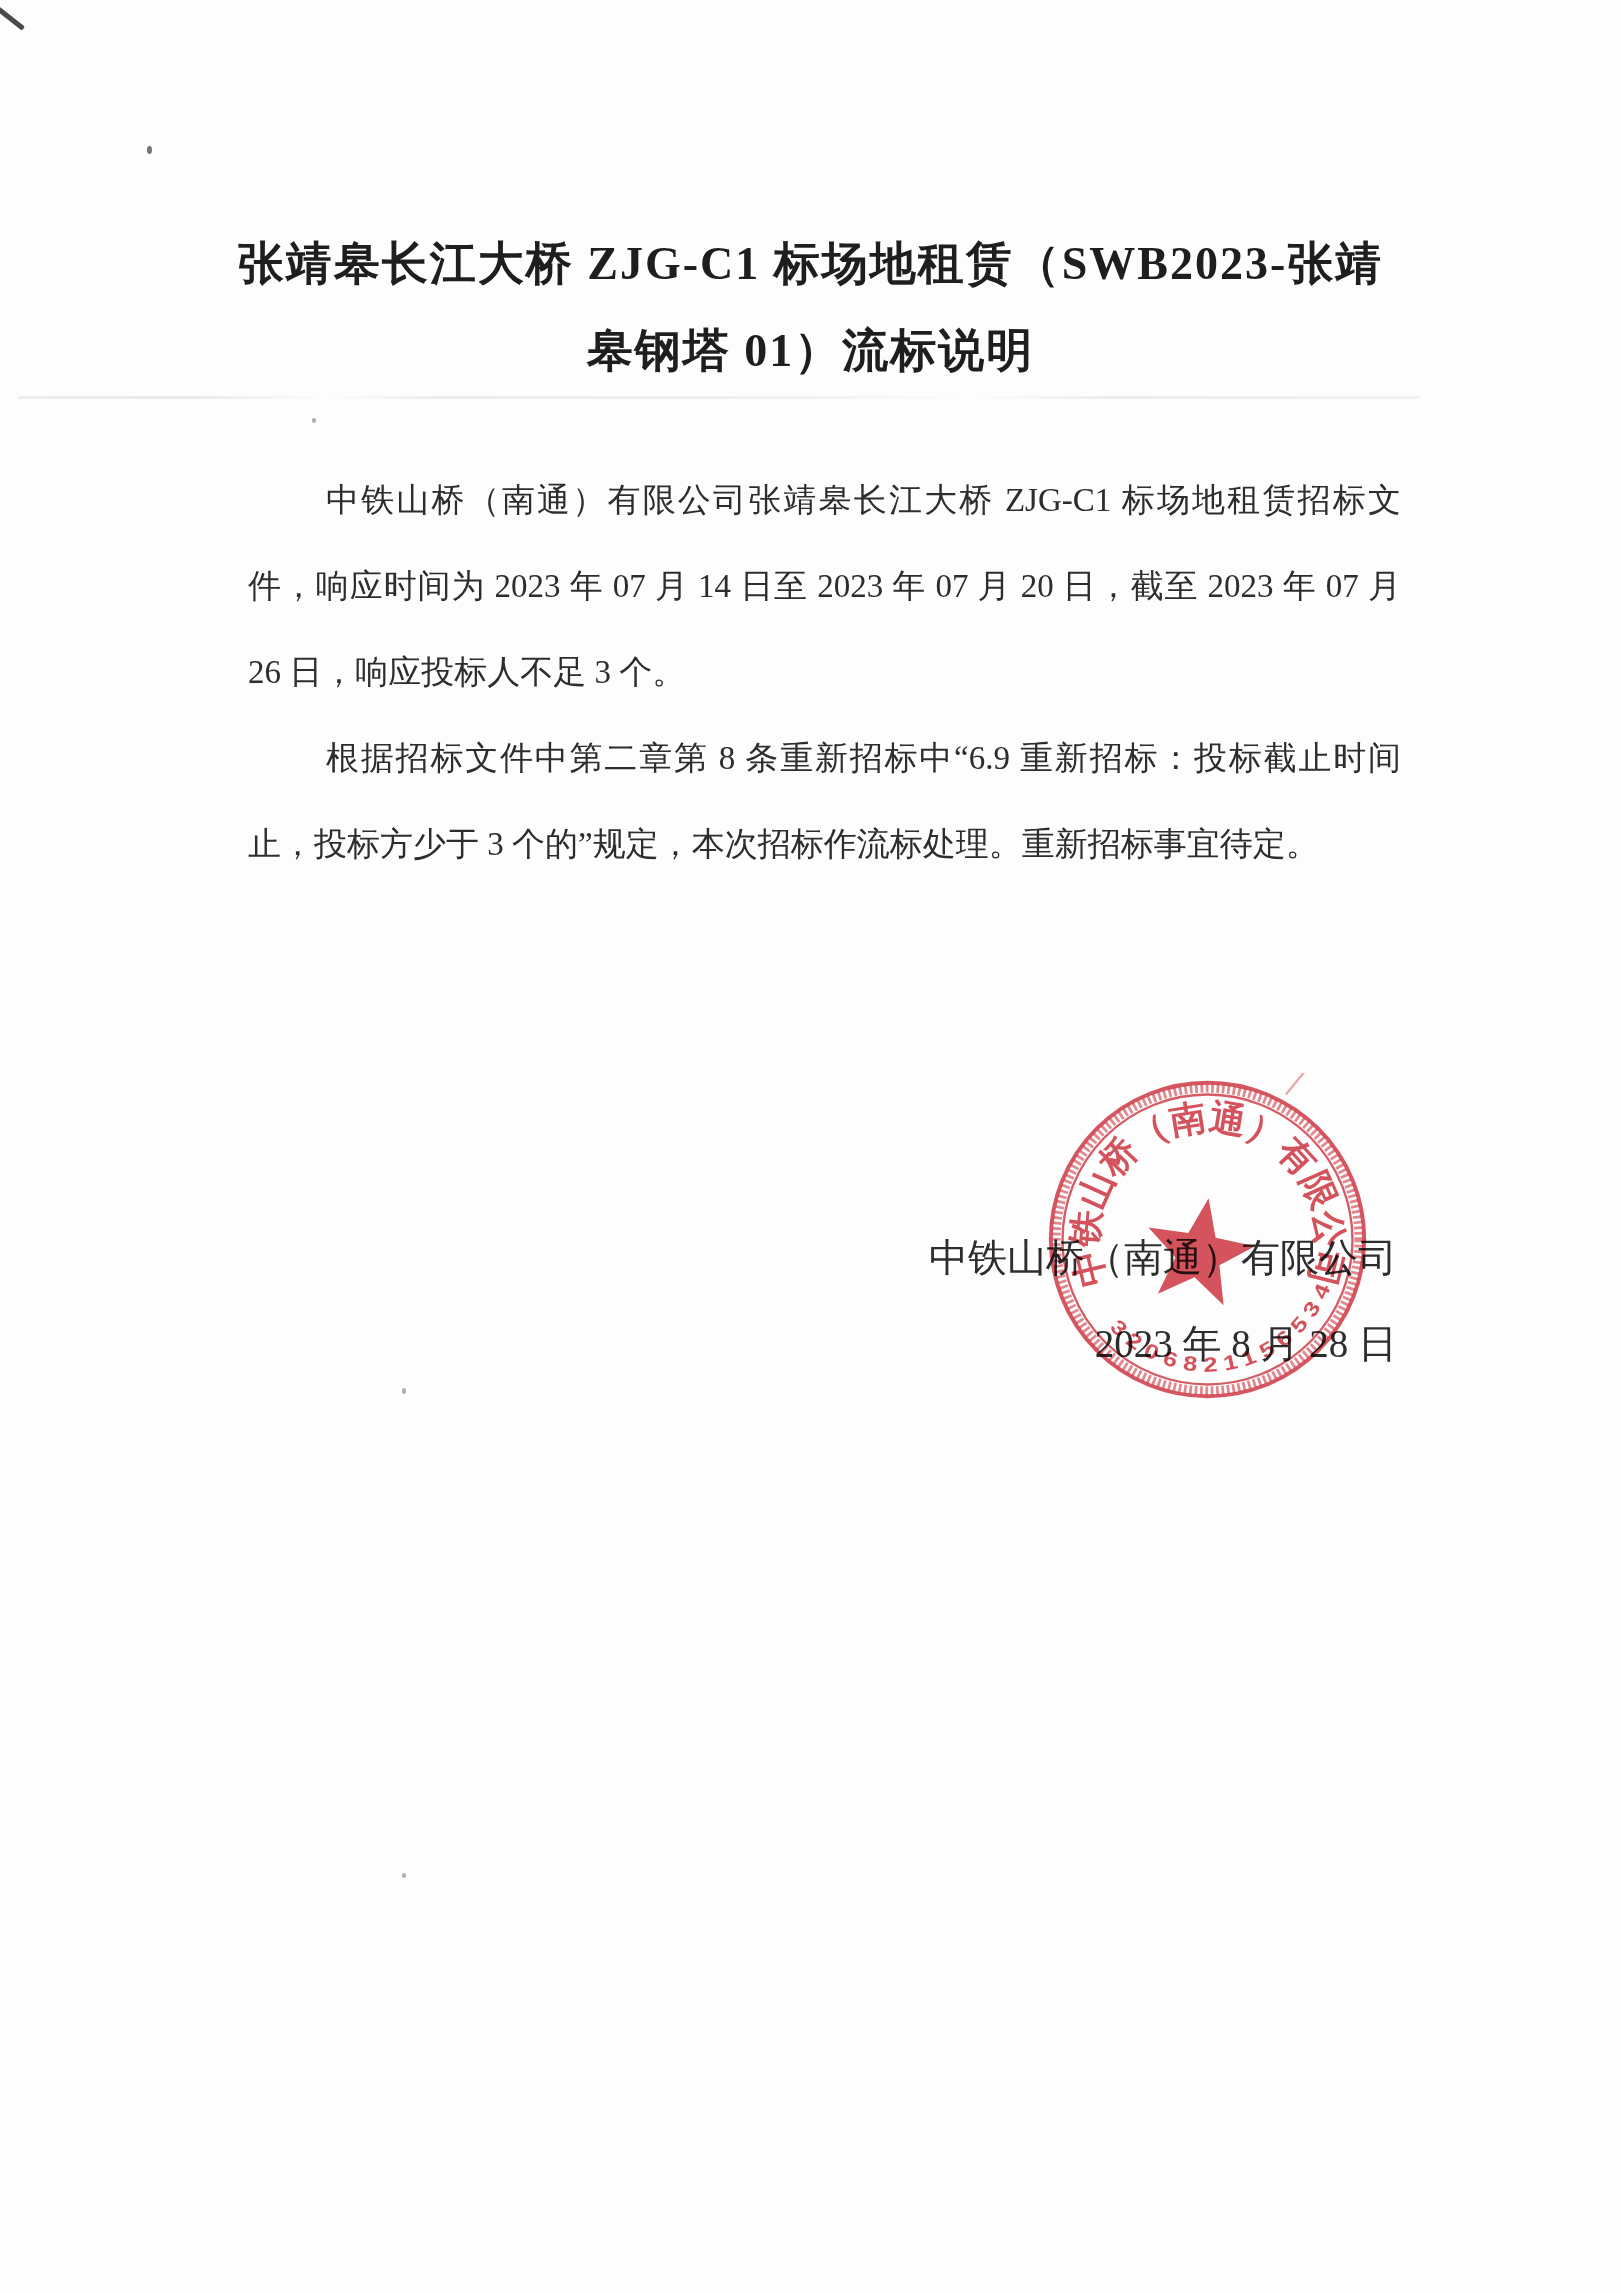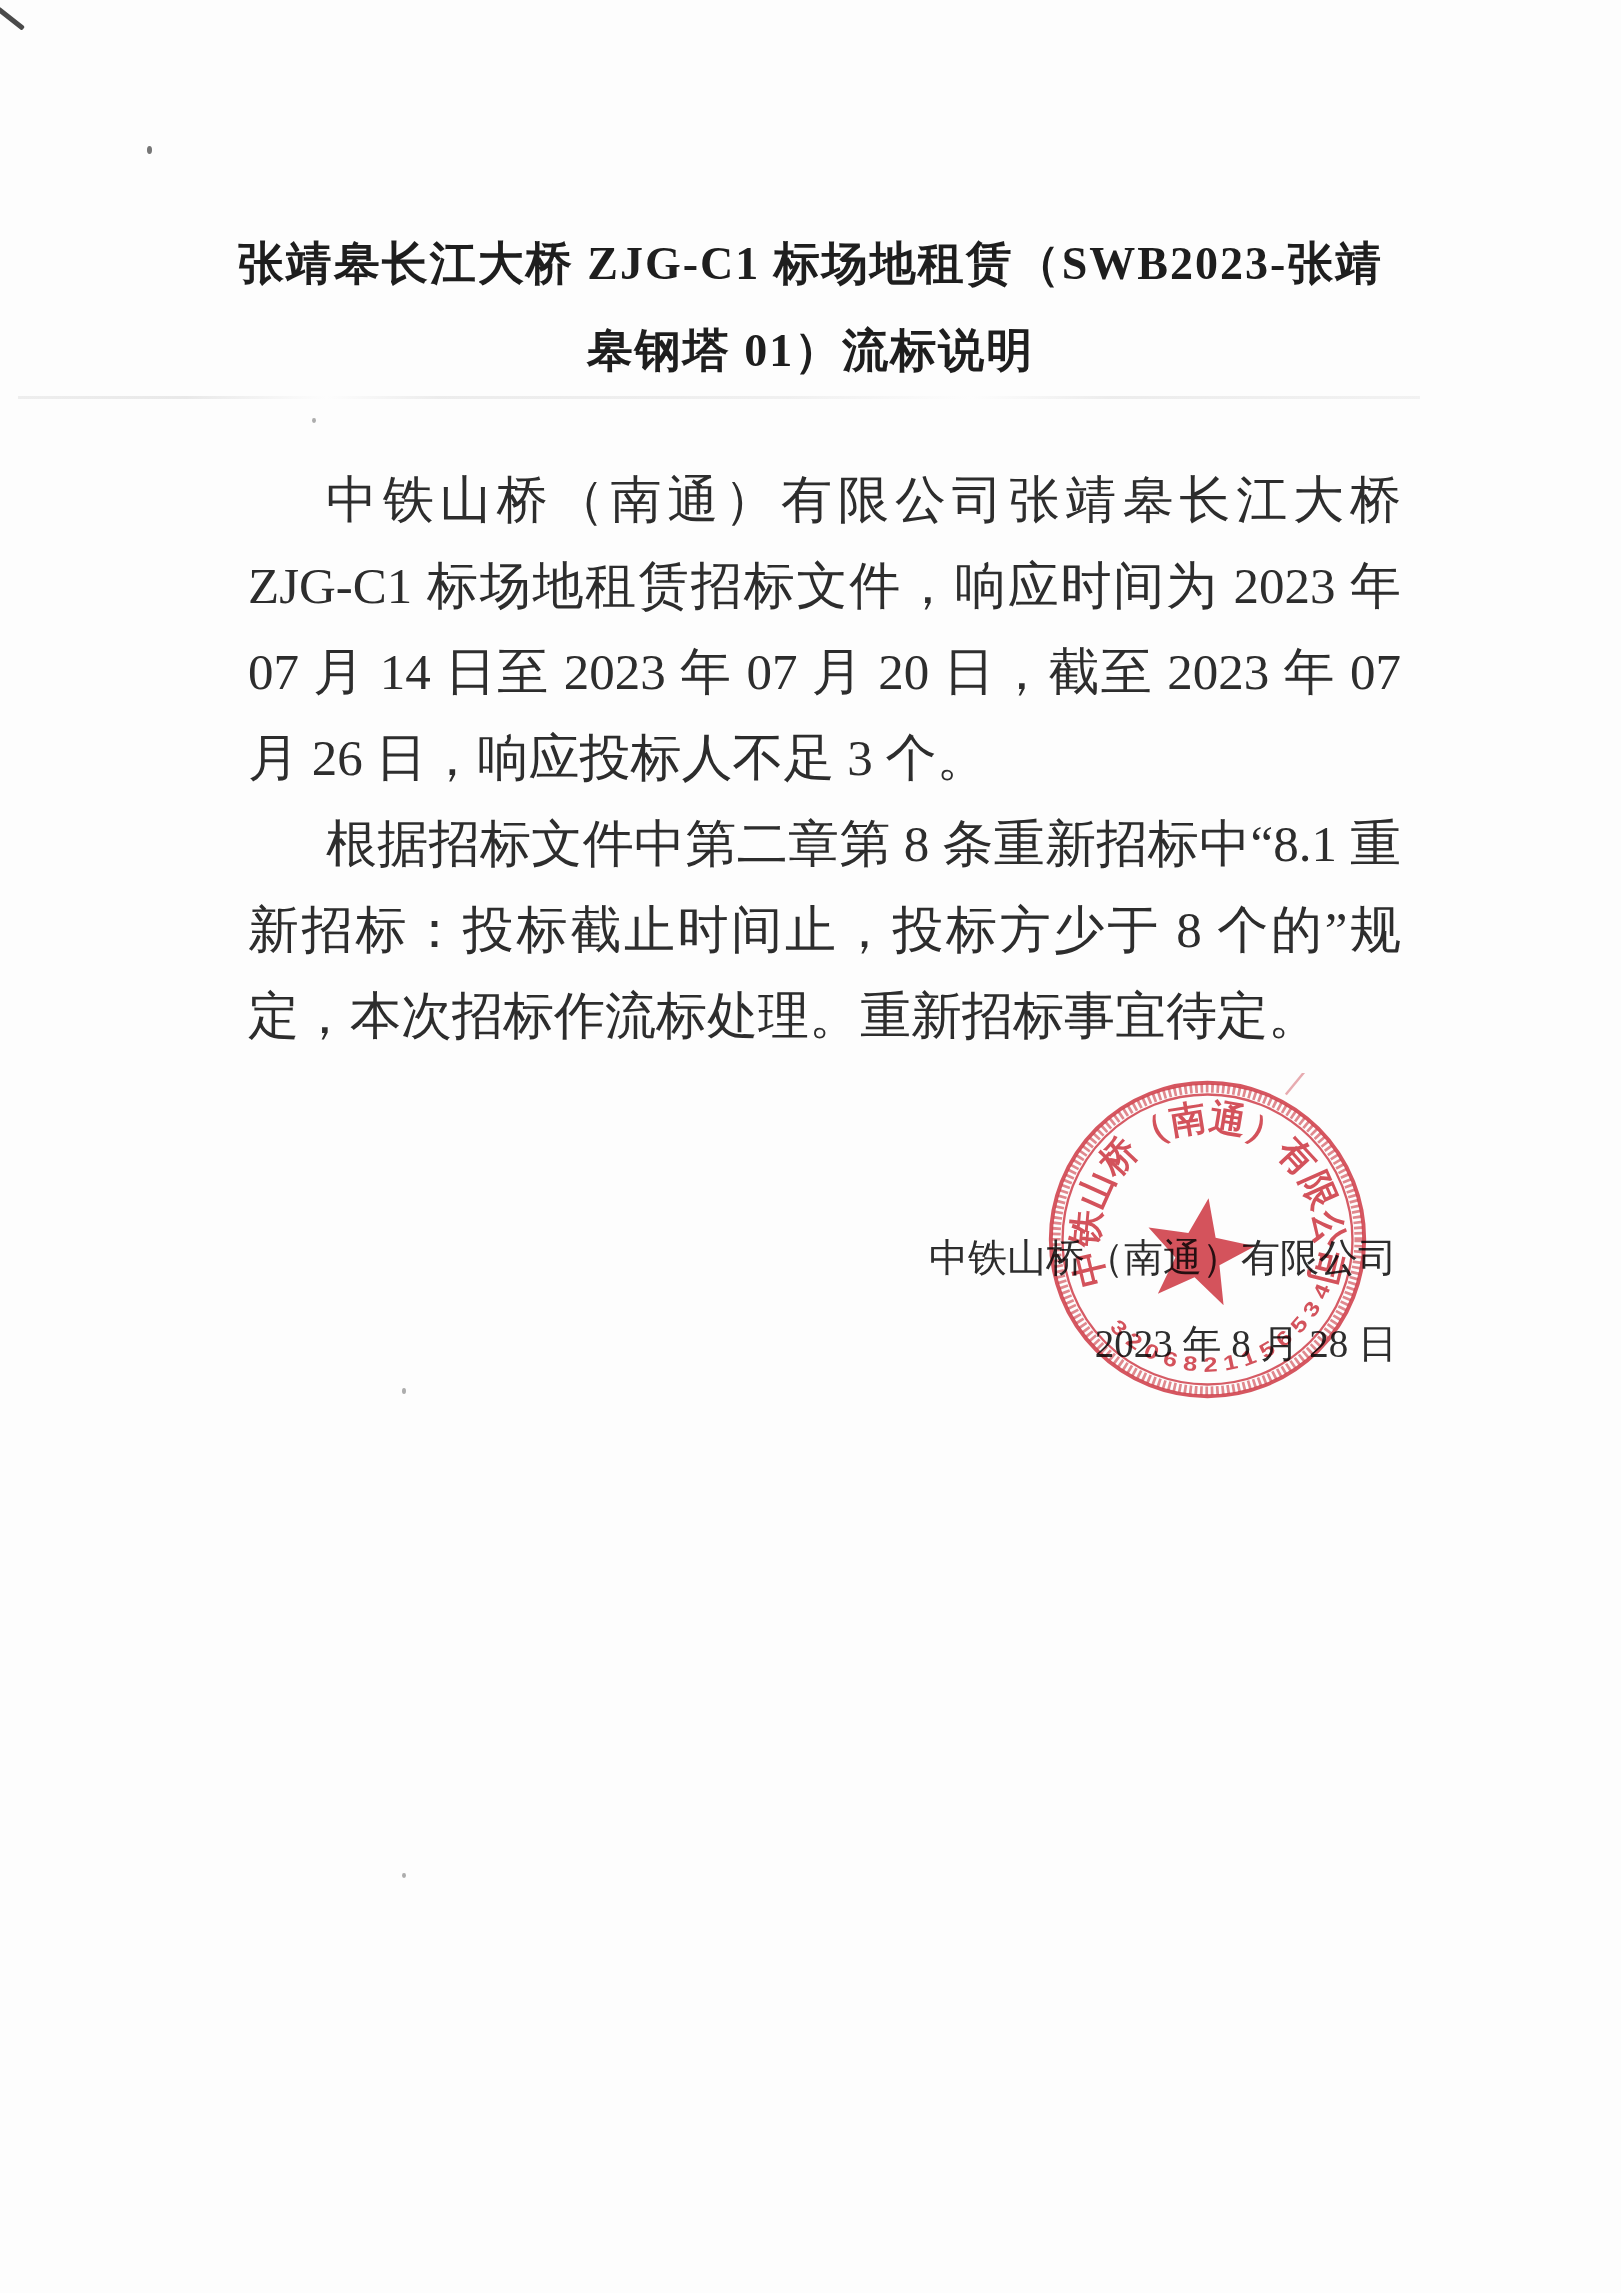--- a/index.html
+++ b/index.html
@@ -38,21 +38,21 @@
     text-align: center;
     font-size: 46px; font-weight: 700;
     line-height: 87px; letter-spacing: 2px;
     color: #1e1e1e;
   }
   .doc-title .t-line { display: block; }
 
   
   .doc-body {
     position: absolute; top: 457px; left: 248px; width: 1153px;
-    font-size: 51px; line-height: 86px;
+    font-size: 33px; line-height: 86px;
     text-align: justify; color: #2d2d2d;
   }
   .doc-body p { margin: 0; text-indent: 78px; }
 
   
   .signature {
     position: absolute; top: 1215px; right: 224px;
     text-align: right;
     font-size: 39px; line-height: 86px; color: #2d2d2d;
   }
@@ -81,21 +81,21 @@
   <div class="speck s3"></div>
   <div class="speck s4"></div>
 
   <div class="doc-title">
     <span class="t-line">张靖皋长江大桥 ZJG-C1 标场地租赁（SWB2023-张靖</span>
     <span class="t-line">皋钢塔 01）流标说明</span>
   </div>
 
   <div class="doc-body">
     <p>中铁山桥（南通）有限公司张靖皋长江大桥 ZJG-C1 标场地租赁招标文件，响应时间为 2023 年 07 月 14 日至 2023 年 07 月 20 日，截至 2023 年 07 月 26 日，响应投标人不足 3 个。</p>
-    <p>根据招标文件中第二章第 8 条重新招标中“8.1 重新招标：投标截止时间止，投标方少于 8 个的”规定，本次招标作流标处理。重新招标事宜待定。</p>
+    <p>根据招标文件中第二章第 8 条重新招标中“6.9 重新招标：投标截止时间止，投标方少于 3 个的”规定，本次招标作流标处理。重新招标事宜待定。</p>
   </div>
 
   <div class="signature">
     <div>中铁山桥（南通）有限公司</div>
     <div>2023 年 8 月 28 日</div>
   </div>
 
   <svg class="seal" viewBox="-170 -170 340 340">
 
     <circle cx="0" cy="0" r="160" fill="none" stroke="#d1404b" stroke-width="4" opacity="0.88"></circle>

